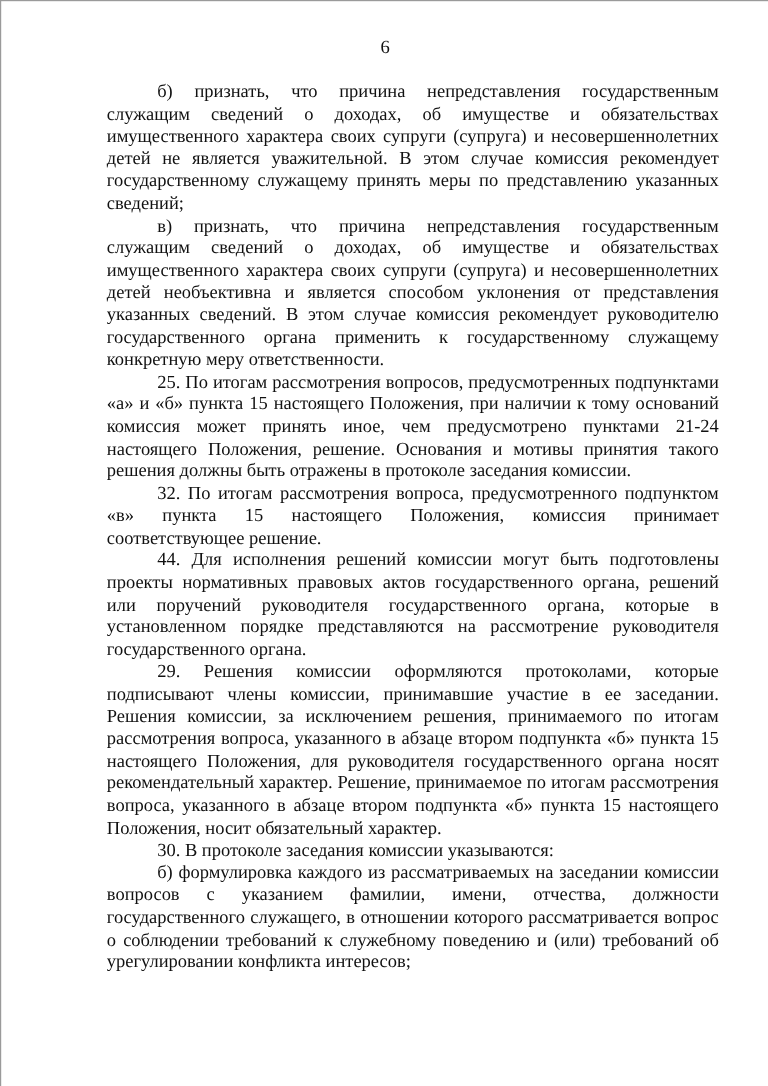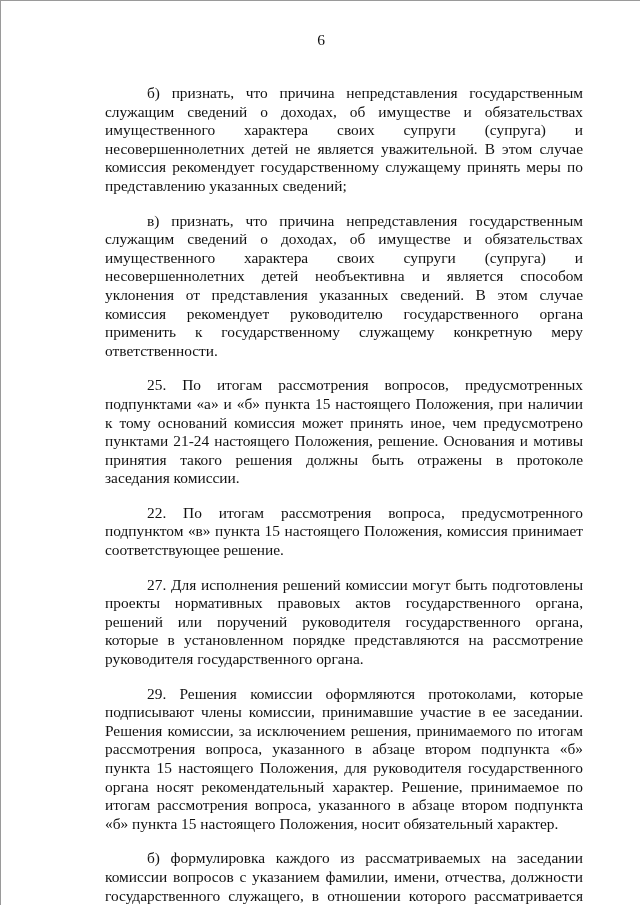--- a/index.html
+++ b/index.html
@@ -11,30 +11,31 @@
   }
   .page-number {
     position: absolute; top: 30px; left: 0; width: 640px; text-align: center;
     font-family: "Liberation Serif", serif; font-size: 15.5px; color: #111;
   }
   .content {
     position: absolute; left: 88px; top: 67px; width: 510px;
     font-family: "Liberation Serif", serif; font-size: 15.4px; line-height: 18.6px;
     color: #111; text-align: justify;
   }
-  .content p { margin: 16px; text-indent: 42px; text-align: justify; hyphens: none; }
+  .content p { margin: 0; text-indent: 42px; text-align: justify; hyphens: none; }
 </style>
 </head>
 <body>
 
 <div class="page">
   <div class="page-number">6</div>
   <div class="content">
     <p>б) признать, что причина непредставления государственным служащим сведений о доходах, об имуществе и обязательствах имущественного характера своих супруги (супруга) и несовершеннолетних детей не является уважительной. В этом случае комиссия рекомендует государственному служащему принять меры по представлению указанных сведений;</p>
     <p>в) признать, что причина непредставления государственным служащим сведений о доходах, об имуществе и обязательствах имущественного характера своих супруги (супруга) и несовершеннолетних детей необъективна и является способом уклонения от представления указанных сведений. В этом случае комиссия рекомендует руководителю государственного органа применить к государственному служащему конкретную меру ответственности.</p>
     <p>25. По итогам рассмотрения вопросов, предусмотренных подпунктами «а» и «б» пункта 15 настоящего Положения, при наличии к тому оснований комиссия может принять иное, чем предусмотрено пунктами 21-24 настоящего Положения, решение. Основания и мотивы принятия такого решения должны быть отражены в протоколе заседания комиссии.</p>
-    <p>22. По итогам рассмотрения вопроса, предусмотренного подпунктом «в» пункта 15 настоящего Положения, комиссия принимает соответствующее решение.</p>
-    <p>27. Для исполнения решений комиссии могут быть подготовлены проекты нормативных правовых актов государственного органа, решений или поручений руководителя государственного органа, которые в установленном порядке представляются на рассмотрение руководителя государственного органа.</p>
+    <p>32. По итогам рассмотрения вопроса, предусмотренного подпунктом «в» пункта 15 настоящего Положения, комиссия принимает соответствующее решение.</p>
+    <p>44. Для исполнения решений комиссии могут быть подготовлены проекты нормативных правовых актов государственного органа, решений или поручений руководителя государственного органа, которые в установленном порядке представляются на рассмотрение руководителя государственного органа.</p>
     <p>29. Решения комиссии оформляются протоколами, которые подписывают члены комиссии, принимавшие участие в ее заседании. Решения комиссии, за исключением решения, принимаемого по итогам рассмотрения вопроса, указанного в абзаце втором подпункта «б» пункта 15 настоящего Положения, для руководителя государственного органа носят рекомендательный характер. Решение, принимаемое по итогам рассмотрения вопроса, указанного в абзаце втором подпункта «б» пункта 15 настоящего Положения, носит обязательный характер.</p>
+    <p>30. В протоколе заседания комиссии указываются:</p>
     <p>б) формулировка каждого из рассматриваемых на заседании комиссии вопросов с указанием фамилии, имени, отчества, должности государственного служащего, в отношении которого рассматривается вопрос о соблюдении требований к служебному поведению и (или) требований об урегулировании конфликта интересов;</p>
 
   </div>
 </div>
 
 </body></html>

